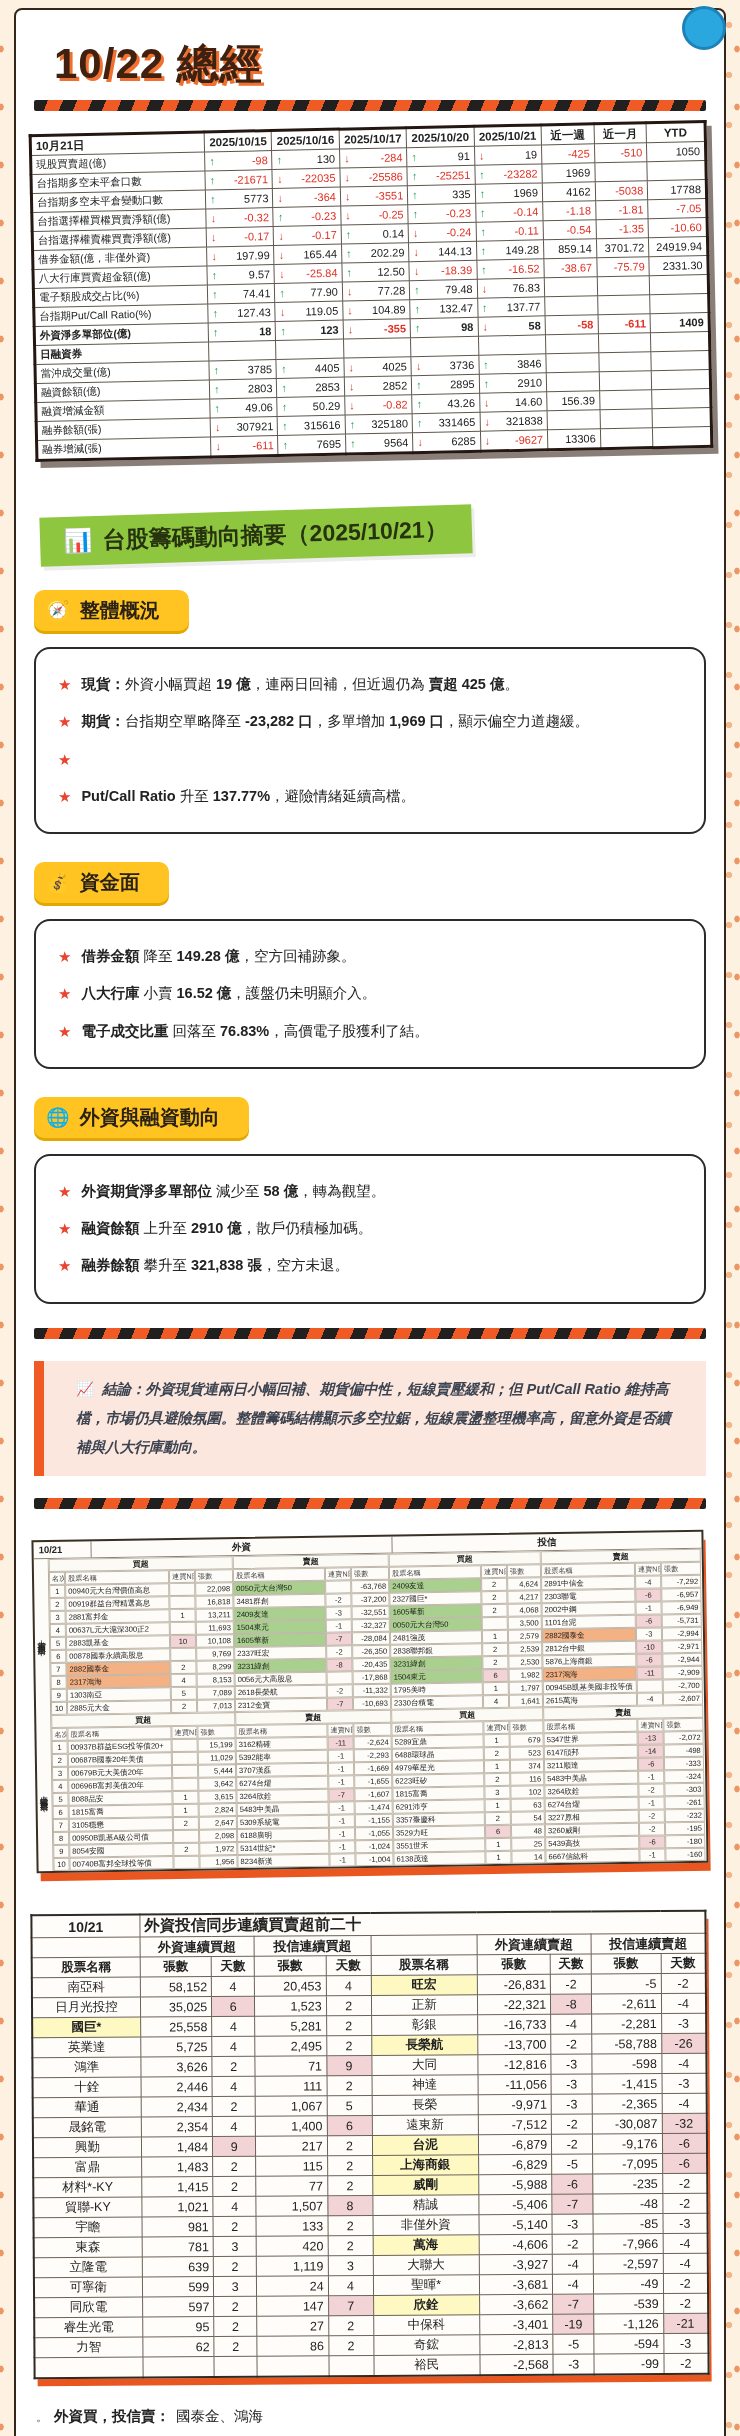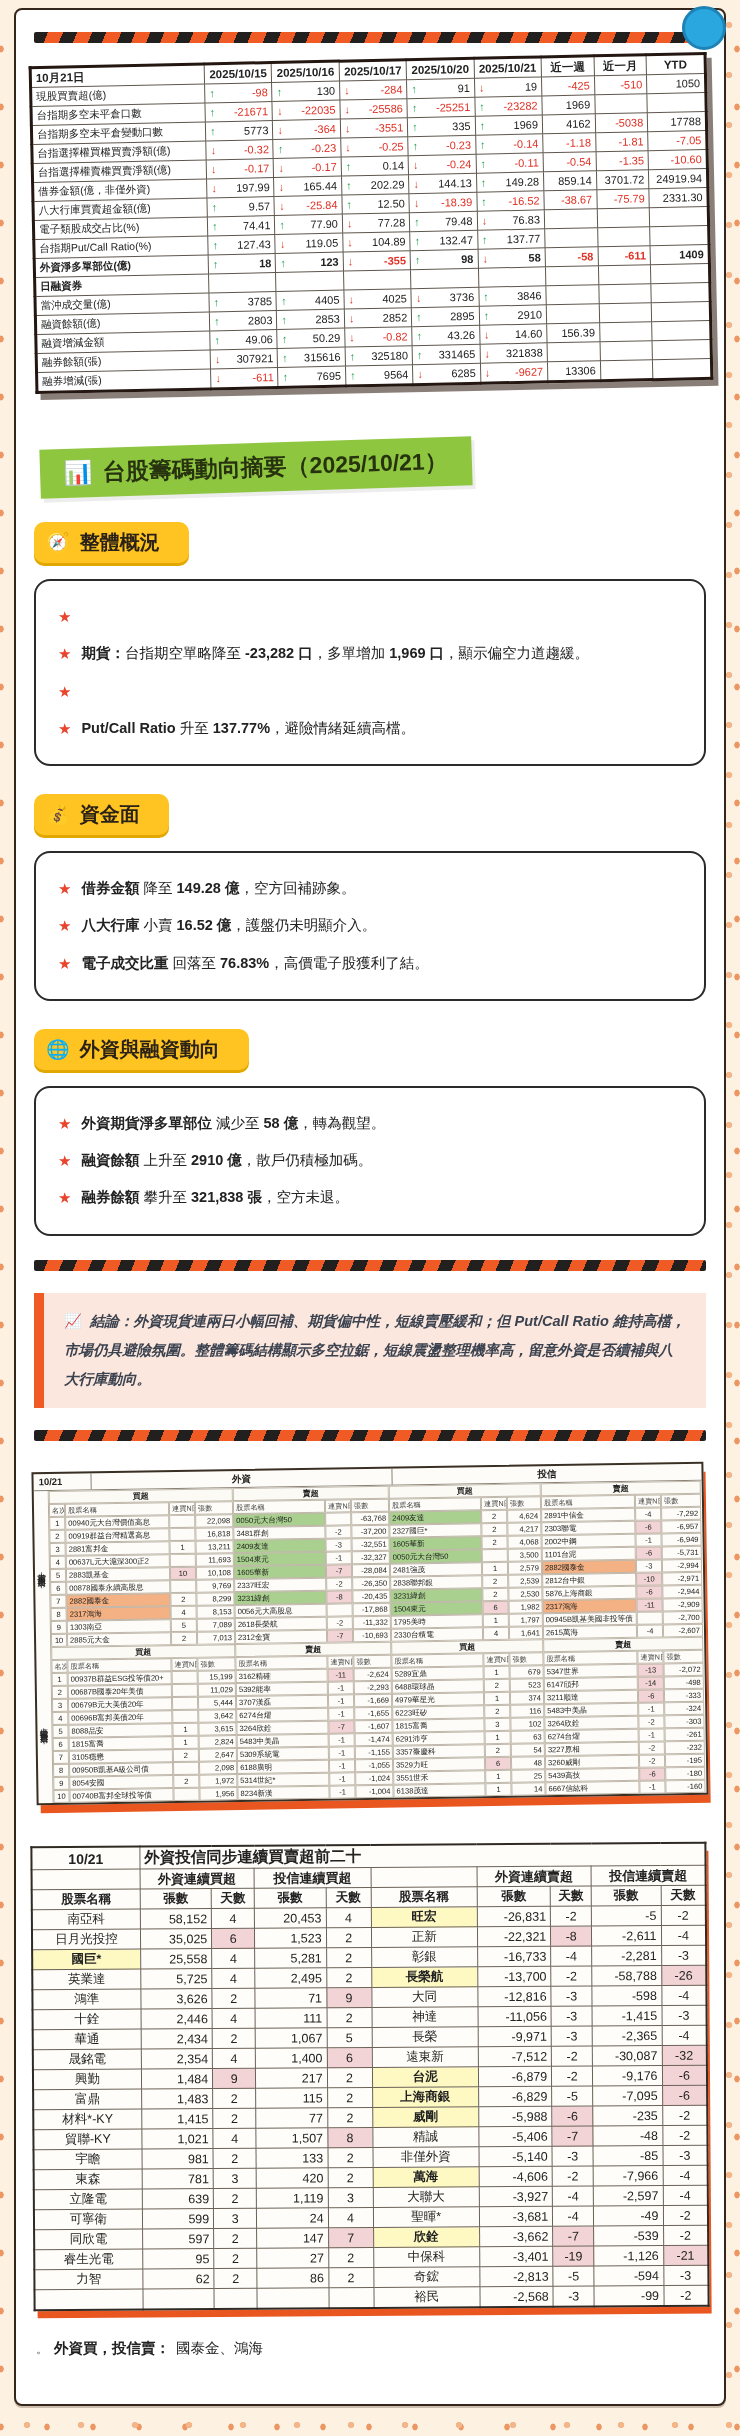--- a/index.html
+++ b/index.html
@@ -55,21 +55,21 @@
     border-radius:10px;font-size:20px;font-weight:800;color:#2b2217;
     box-shadow:0 3px 0 #e0a800;}
   .badge .bicon{margin-right:10px;font-size:19px;}
   .bbox{border:2.5px solid #2b2b2b;border-radius:16px;padding:10px 18px;margin:0 2px;}
   .bullet{display:flex;gap:10px;margin:14px 4px;font-size:14.5px;line-height:1.55;color:#222;}
   .star{color:#e8442e;font-size:15px;flex:0 0 auto;}
   .bb{font-weight:800;} .br{font-weight:400;}
 
   
   .conclusion{margin:22px 2px;background:#fbe7dd;border-left:10px solid #f05a24;
-    padding:14px 20px;font-size:14.5px;line-height:2.0;font-style:italic;color:#3c4350;}
+    padding:14px 32px;font-size:14.5px;line-height:2.0;font-style:italic;color:#3c4350;}
   .conclusion .cicon{margin-right:8px;font-style:normal;}
   .cb{font-weight:800;} .cr{font-weight:600;}
 
   
   .shot{margin:26px 2px 0;border:2px solid #3a2f24;background:#fdfcf8;color:#222;
     transform:rotate(-0.9deg);box-shadow:3px 9px 0 -1px #ea561f;}
   .fstrip{display:flex;border-bottom:1px solid #8a8276;font-size:9.5px;font-weight:700;height:16px;line-height:16px;}
   .fstrip .fdate{width:52px;text-align:left;padding-left:5px;border-right:1px solid #8a8276;}
   .fstrip .g1{width:300px;text-align:center;border-right:1px solid #8a8276;}
   .fstrip .g2{flex:1;text-align:center;}
@@ -107,20 +107,21 @@
   .note{display:flex;gap:6px;margin:20px 0;font-size:14.5px;color:#222;align-items:baseline;}
   .nbul{color:#555;font-size:12px;}
   .nlab{font-weight:800;white-space:nowrap;}
   .ntxt{font-weight:400;}
 </style>
 </head>
 <body>
 
 <div class="card">
 
+  <h1 class="title">10/22 總經</h1>
   <div class="stripe" style="margin:0 2px;"></div>
 
   <table class="macro">
     <colgroup>
       <col style="width:172px">
         <col style="width:64px">
         <col style="width:64px">
         <col style="width:64px">
       <col style="width:64px">
         <col style="width:64px">
@@ -548,20 +549,21 @@
 
   <div class="banner">
     <span class="bicon">📊</span><span>台股籌碼動向摘要（2025/10/21）</span>
   </div>
 
   <div id="sections-root">
       <div class="badge"><span class="bicon">🧭</span><span class="blab">整體概況</span></div>
       <div class="bbox">
         <div class="bullet">
           <span class="star">★</span>
+          <span class="btext"><span class="bb">現貨：</span><span class="br">外資小幅買超 </span><span class="bb">19 億</span><span class="br">，連兩日回補，但近週仍為 </span><span class="bb">賣超 425 億</span><span class="br">。</span></span>
         </div>
         <div class="bullet">
           <span class="star">★</span>
           <span class="btext"><span class="bb">期貨：</span><span class="br">台指期空單略降至 </span><span class="bb">-23,282 口</span><span class="br">，多單增加 </span><span class="bb">1,969 口</span><span class="br">，顯示偏空力道趨緩。</span></span>
         </div>
         <div class="bullet">
           <span class="star">★</span>
         </div>
         <div class="bullet">
           <span class="star">★</span>

